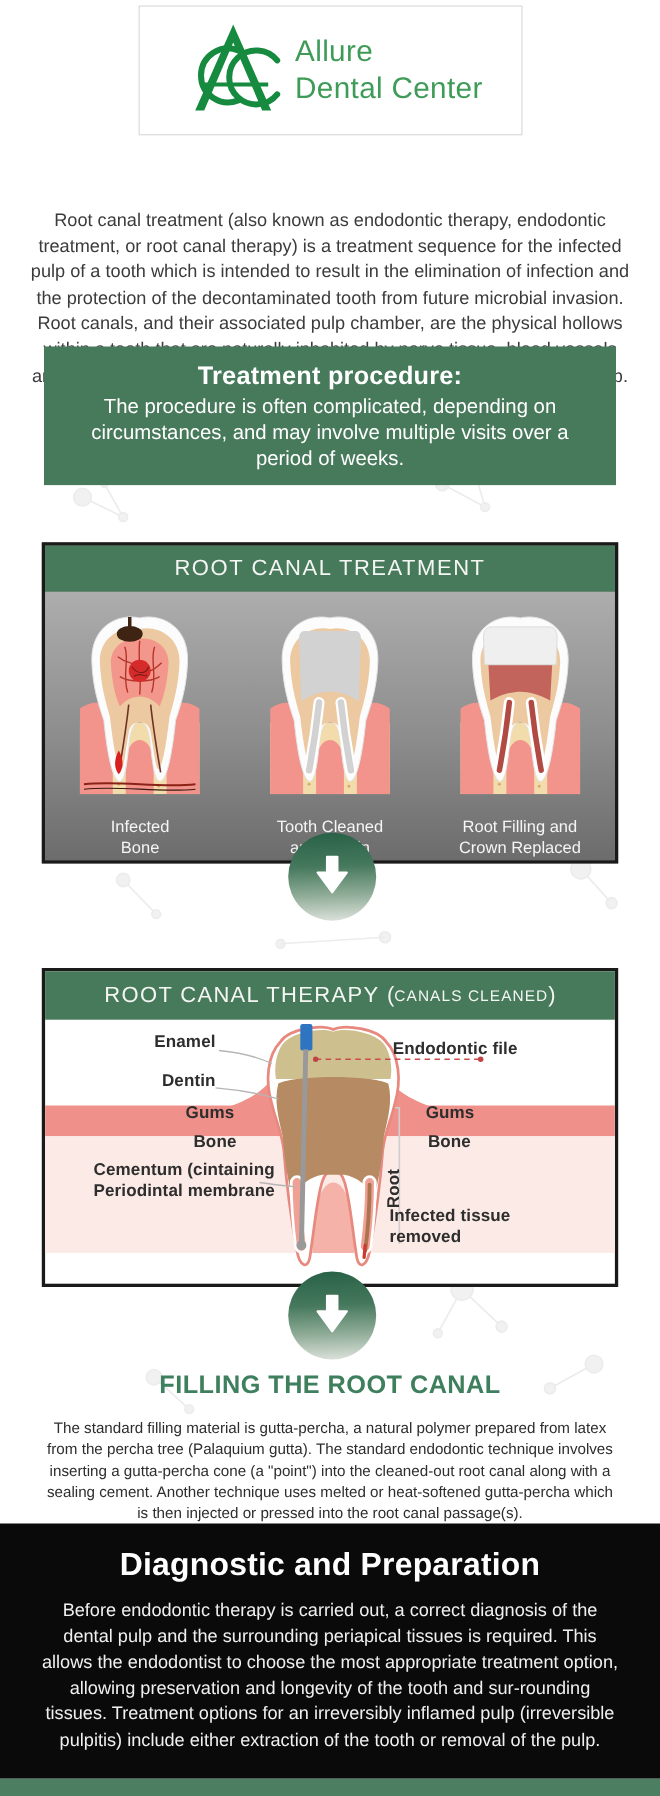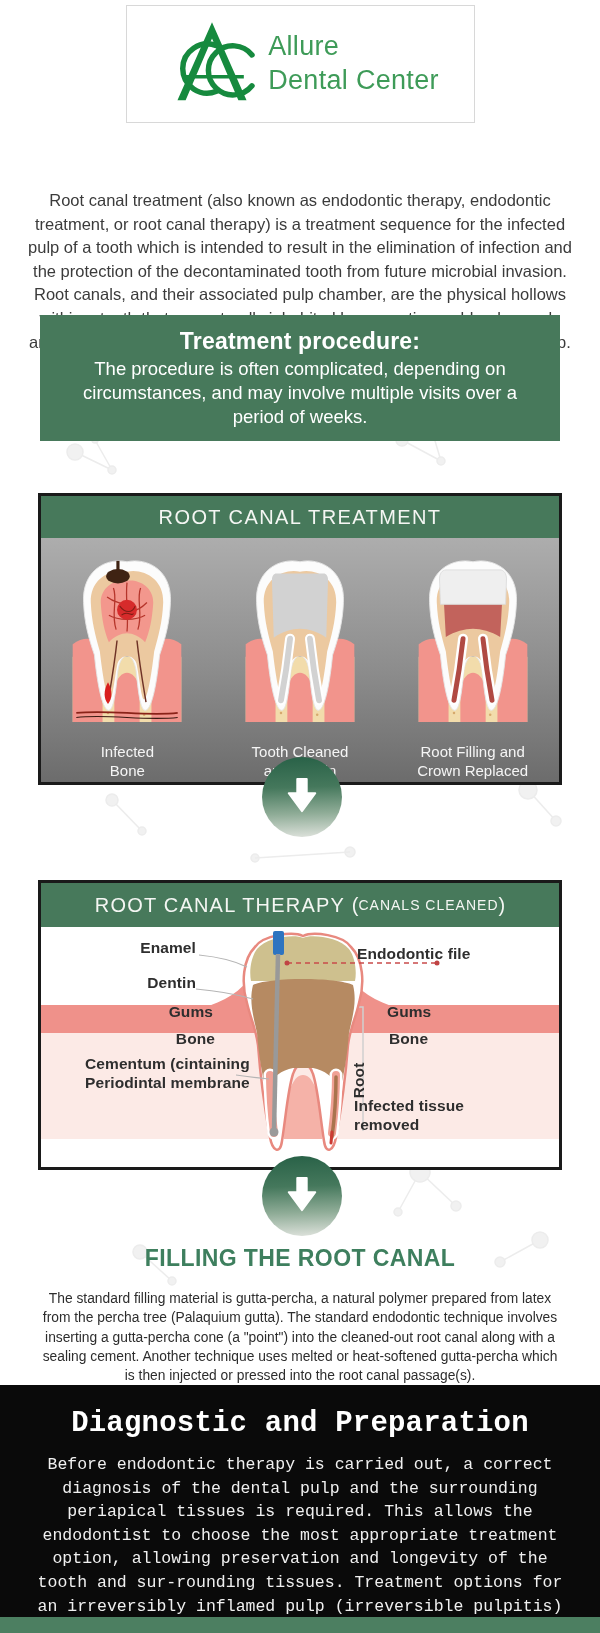--- a/index.html
+++ b/index.html
@@ -58,21 +58,21 @@
   .lbl-bone-r{left:348px;top:103px;}
   .lbl-root{left:296px;top:140px;width:44px;transform:rotate(-90deg);transform-origin:center;}
   .lbl-inf{left:313px;top:170px;width:130px;}
 
   
   .filling-title{left:0;top:1245px;width:600px;text-align:center;color:#3E7F5E;
                  font-size:23px;font-weight:700;letter-spacing:.4px;}
   .filling-body{left:42px;top:1289px;width:516px;text-align:center;font-size:13.8px;line-height:1.4;color:#2d2d2d;}
 
   
-  .black-section{left:0;top:1385px;width:600px;height:232px;background:#0a0a0a;color:#fff;text-align:center;font-family:Liberation Mono, monospace;}
+  .black-section{left:0;top:1385px;width:600px;height:232px;background:#0a0a0a;color:#fff;text-align:center;}
   .diag-title{padding-top:22px;font-size:29px;font-weight:700;letter-spacing:.2px;}
   .diag-body{margin-top:13px;padding:0 36px;font-size:16.5px;line-height:1.43;color:#f0f0f0;}
 
   .footer-strip{left:0;top:1617px;width:600px;height:16px;background:#4C7F61;}
 </style>
 </head>
 <body>
 
 <div class="page">
 

